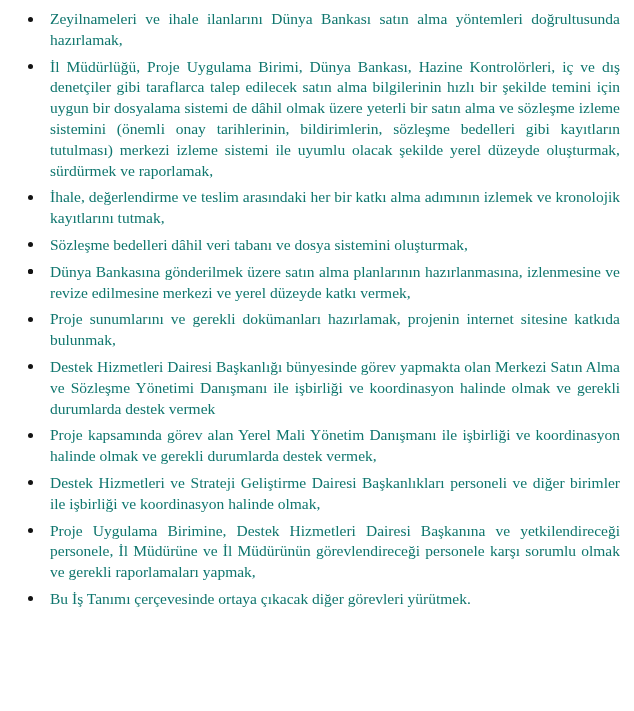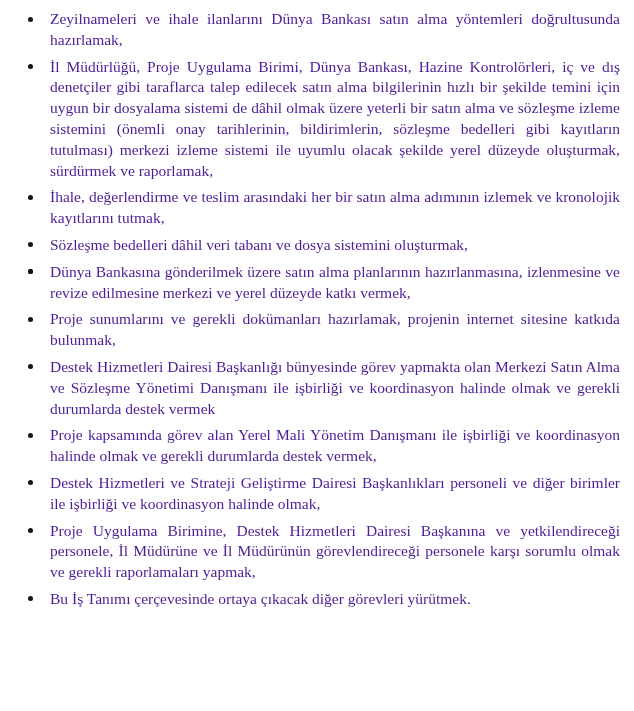--- a/index.html
+++ b/index.html
@@ -5,21 +5,21 @@
   html, body {
     margin: 0;
     padding: 0;
     background: #ffffff;
   }
   .page {
     width: 634px;
     height: 711px;
     box-sizing: border-box;
     background: #ffffff;
-    color: #4c1d95;
+    color: #0f766e;
     font-family: "Liberation Serif", "DejaVu Serif", serif;
     font-size: 15.5px;
     line-height: 20.8px;
     padding: 9px 14px 0 27px;
     overflow: hidden;
   }
   ul.bullet-list {
     margin: 0;
     padding: 0;
     list-style: none;
@@ -55,21 +55,21 @@
     <li>
       <span class="dot"></span>
       <span class="txt">Zeyilnameleri ve ihale ilanlarını Dünya Bankası satın alma yöntemleri doğrultusunda hazırlamak,</span>
     </li>
     <li>
       <span class="dot"></span>
       <span class="txt">İl Müdürlüğü, Proje Uygulama Birimi, Dünya Bankası, Hazine Kontrolörleri, iç ve dış denetçiler gibi taraflarca talep edilecek satın alma bilgilerinin hızlı bir şekilde temini için uygun bir dosyalama sistemi de dâhil olmak üzere yeterli bir satın alma ve sözleşme izleme sistemini (önemli onay tarihlerinin, bildirimlerin, sözleşme bedelleri gibi kayıtların tutulması) merkezi izleme sistemi ile uyumlu olacak şekilde yerel düzeyde oluşturmak, sürdürmek ve raporlamak,</span>
     </li>
     <li>
       <span class="dot"></span>
-      <span class="txt">İhale, değerlendirme ve teslim arasındaki her bir satın alma adımının izlemek ve kronolojik kayıtlarını tutmak,</span>
+      <span class="txt">İhale, değerlendirme ve teslim arasındaki her bir katkı alma adımının izlemek ve kronolojik kayıtlarını tutmak,</span>
     </li>
     <li>
       <span class="dot"></span>
       <span class="txt">Sözleşme bedelleri dâhil veri tabanı ve dosya sistemini oluşturmak,</span>
     </li>
     <li>
       <span class="dot"></span>
     </li>
     <li>
       <span class="dot"></span>

